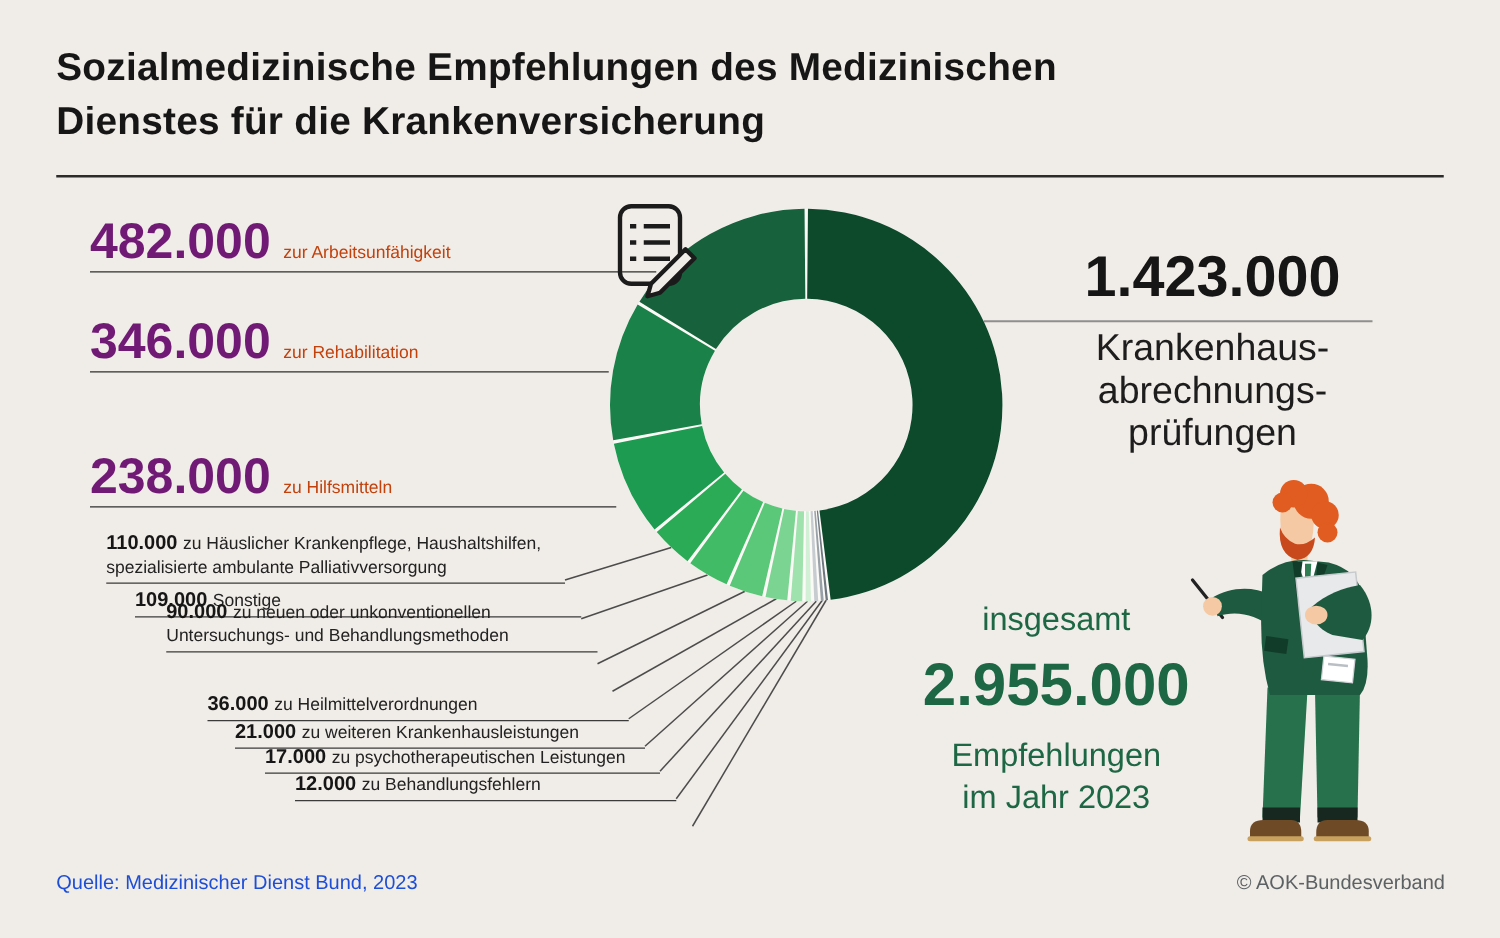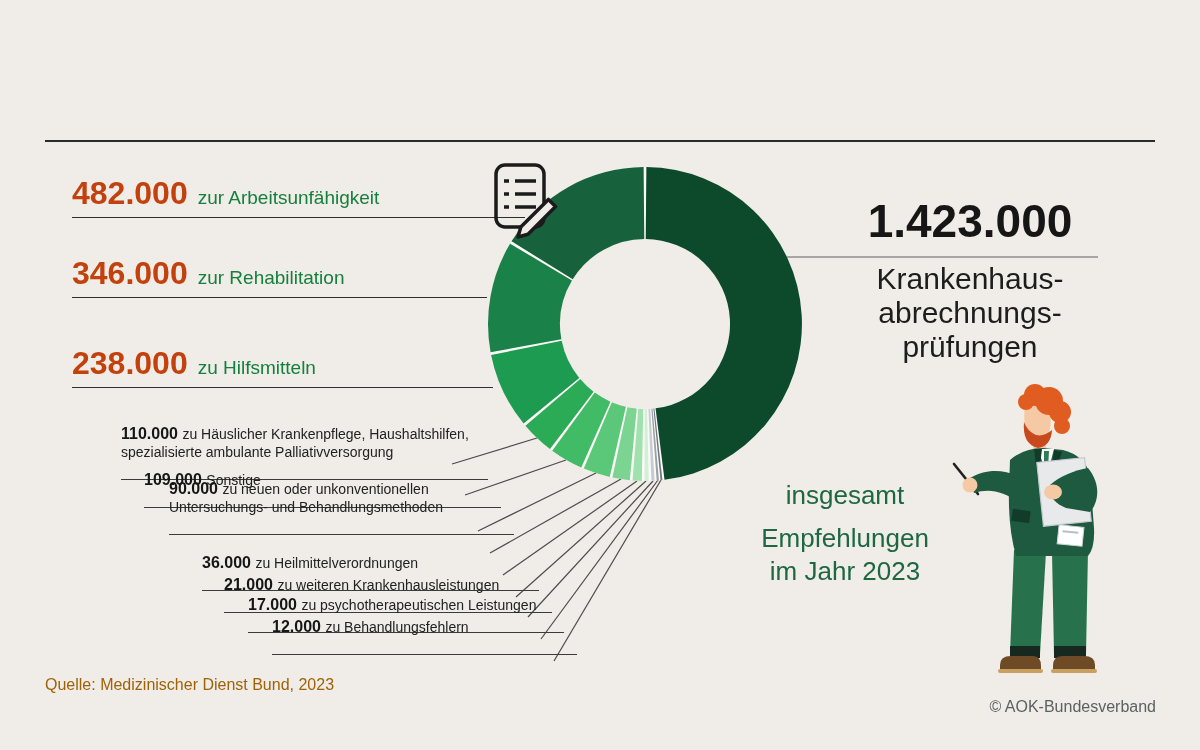--- a/index.html
+++ b/index.html
@@ -7,25 +7,25 @@
   .stage{position:relative;width:1200px;height:750px;background:#f0ece7;overflow:hidden;}
 
   
   .title{position:absolute;left:45px;top:32px;font-size:31px;font-weight:700;
          color:#161616;line-height:43px;letter-spacing:.2px;margin:0;}
   .rule{position:absolute;left:45px;top:140px;width:1110px;height:2px;background:#2b2b2b;}
 
   
   .major{position:absolute;display:flex;align-items:baseline;gap:10px;
          border-bottom:1.6px solid #2f2f2f;padding-bottom:6px;}
-  .mnum{font-size:32px;font-weight:700;color:#c2410c;line-height:36px;}
-  .mlbl{font-size:19px;color:#15803d;}
-
-  
-  .minor{position:absolute;line-height:18px;border-bottom:1.2px solid #3b3b3b;padding-bottom:18px;margin-left:36px;}
+  .mnum{font-size:40px;font-weight:700;color:#701a75;line-height:36px;}
+  .mlbl{font-size:14px;color:#c2410c;}
+
+  
+  .minor{position:absolute;line-height:18px;border-bottom:1.2px solid #3b3b3b;padding-bottom:3px;}
   .minor .num{font-size:16px;font-weight:700;color:#161616;}
   .minor .lbl{font-size:14px;color:#222222;}
 
   
   .overlay{position:absolute;left:0;top:0;width:1200px;height:750px;pointer-events:none;}
 
   
   .donut{position:absolute;left:480px;top:159px;width:330px;height:330px;}
   .donut svg{position:absolute;left:0;top:0;}
   .centericon{position:absolute;left:120px;top:120px;width:90px;height:90px;}
@@ -37,28 +37,29 @@
 
   
   .total{position:absolute;left:700px;top:480px;width:290px;text-align:center;color:#1e6745;}
   .tpre{font-size:26px;line-height:30px;}
   .tnum{font-size:48px;font-weight:700;line-height:54px;margin-top:12px;}
   .tsuf{font-size:26px;line-height:33px;}
   .tsuf.first{margin-top:12px;}
 
   .person{position:absolute;left:948px;top:380px;width:188px;height:295px;}
 
-  .source{position:absolute;left:45px;top:676px;font-size:16px;color:#a16207;}
+  .source{position:absolute;left:45px;top:698px;font-size:16px;color:#1d4ed8;}
   .copyright{position:absolute;right:44px;top:698px;font-size:16px;color:#5c6164;}
 </style>
 </head>
 <body>
 
 <div class="stage">
 
+  <h1 class="title"><span>Sozialmedizinische Empfehlungen des Medizinischen</span><br><span>Dienstes für die Krankenversicherung</span></h1>
   <div class="rule"></div>
 
   <svg class="overlay" width="1200" height="750" viewBox="0 0 1200 750">
     <g stroke="#4c4c4c" stroke-width="1.2" fill="none">
       <line x1="452" y1="464" x2="537" y2="438"></line>
       <line x1="465" y1="495" x2="566" y2="460"></line>
       <line x1="478" y1="531" x2="596" y2="473"></line>
       <line x1="490" y1="553" x2="621" y2="479"></line>
       <line x1="503" y1="575" x2="637" y2="481"></line>
       <line x1="516" y1="597" x2="646" y2="481"></line>
@@ -70,21 +71,21 @@
   </svg>
 
   <div class="major" style="left:72px;top:175px;width:453px;">
     <span class="mnum">482.000</span>
     <span class="mlbl">zur Arbeitsunfähigkeit</span>
   </div>
   <div class="major" style="left:72px;top:255px;width:415px;">
     <span class="mnum">346.000</span>
     <span class="mlbl">zur Rehabilitation</span>
   </div>
-  <div class="major" style="left:72px;top:345px;width:421px;text-align:center;">
+  <div class="major" style="left:72px;top:363px;width:421px;text-align:center;">
     <span class="mnum">238.000</span>
     <span class="mlbl">zu Hilfsmitteln</span>
   </div>
 
   <div class="minor" style="left:85px;top:425px;width:367px;">
     <span class="num">110.000</span>
     <span class="lbl">zu Häuslicher Krankenpflege, Haushaltshilfen, spezialisierte ambulante Palliativversorgung</span>
   </div>
   <div class="minor" style="left:108px;top:471px;width:357px;">
     <span class="num">109.000</span>
@@ -142,20 +143,21 @@
     </svg>
   </div>
 
   <div class="highlight">
     <div class="hnum">1.423.000</div>
     <div class="hlbl"><span>Krankenhaus-</span><br><span>abrechnungs-</span><br><span>prüfungen</span></div>
   </div>
 
   <div class="total">
     <div class="tpre">insgesamt</div>
+    <div class="tnum">2.955.000</div>
     <div class="tsuf first">Empfehlungen</div>
     <div class="tsuf">im Jahr 2023</div>
   </div>
 
   <svg class="person" viewBox="0 0 188 295">
 
     <line x1="6" y1="84" x2="30" y2="114" stroke="#222" stroke-width="2.6" stroke-linecap="round"></line>
 
     <path d="M70,96 C52,88 36,90 22,98 L26,113 C42,108 56,112 70,122 Z" fill="#1e5a40"></path>
     <circle cx="22" cy="105" r="7.5" fill="#f4c9a3"></circle>

